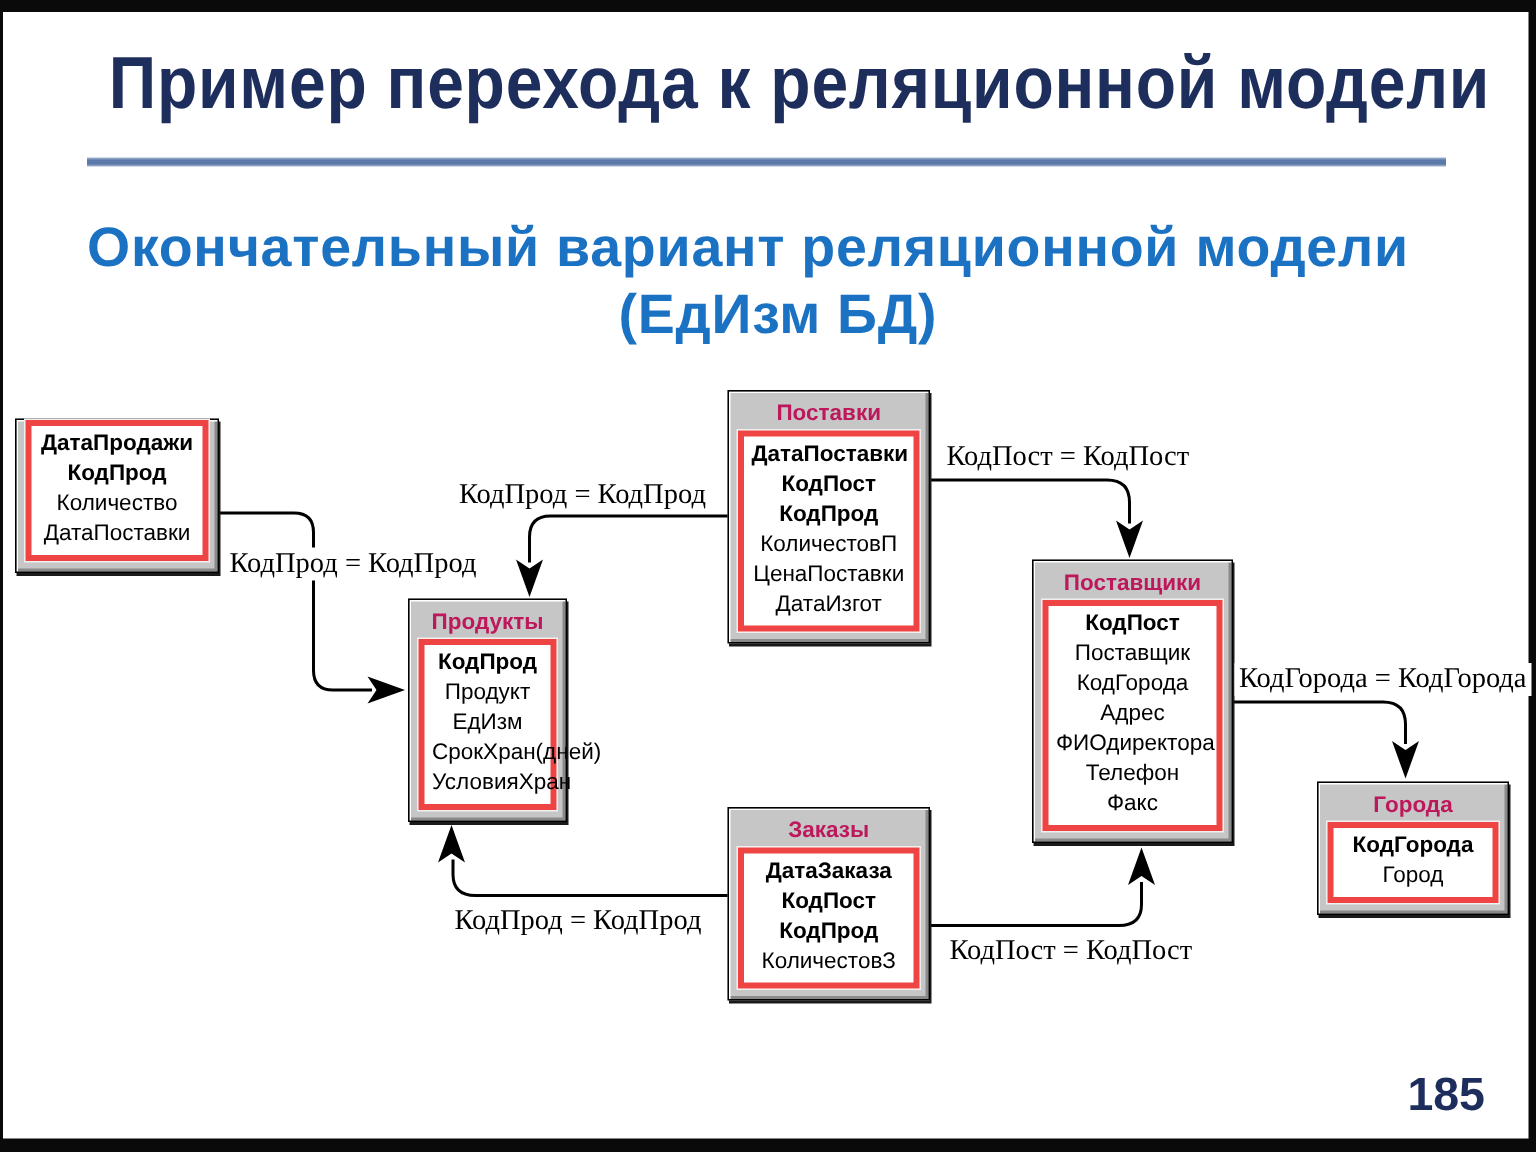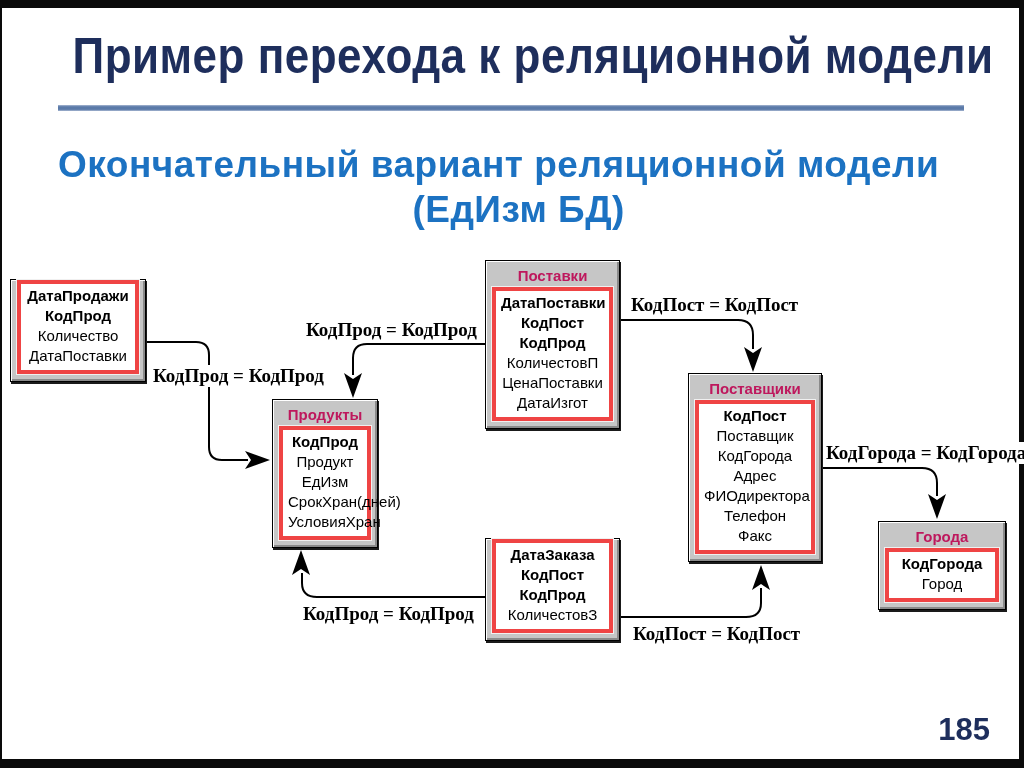--- a/index.html
+++ b/index.html
@@ -43,21 +43,21 @@
   }
   .tbl-title { font-size:15px; font-weight:bold; color:#be185d; padding:6px 8px 3px 8px; white-space:nowrap; }
   .tbl-body {
     background:#fff; border:4px solid #ef4444; margin:0 6px 7px 6px;
     padding:2px 5px 4px 5px; box-shadow:0 0 0 1px #f0f0f0;
   }
   .f { font-size:15px; line-height:20px; color:#000; white-space:nowrap; }
   .f.b { font-weight:bold; }
 
   .rel {
-    position:absolute; font-family:"Liberation Serif", serif; font-weight:bold;
+    position:absolute; font-family:"Liberation Serif", serif; font-weight:normal;
     font-size:19px; line-height:22px; color:#000; background:#fff;
     padding:0 3px; white-space:nowrap;
   }
   #rel-0 { left:150px; top:365px; }
   #rel-1 { left:303px; top:319px; }
   #rel-2 { left:628px; top:294px; }
   #rel-3 { left:823px; top:442px; }
   #rel-4 { left:300px; top:603px; }
   #rel-5 { left:630px; top:623px; }
 
@@ -151,20 +151,21 @@
           <div class="f">Поставщик</div>
           <div class="f">КодГорода</div>
           <div class="f">Адрес</div>
           <div class="f">ФИОдиректора</div>
           <div class="f">Телефон</div>
           <div class="f">Факс</div>
         </div>
     </div>
 
     <div class="tbl" id="tbl-4">
+      <div class="tbl-title">Заказы</div>
       <div class="tbl-body">
           <div class="f b">ДатаЗаказа</div>
           <div class="f b">КодПост</div>
           <div class="f b">КодПрод</div>
           <div class="f">КоличестовЗ</div>
         </div>
     </div>
 
     <div class="tbl" id="tbl-5">
       <div class="tbl-title">Города</div>

